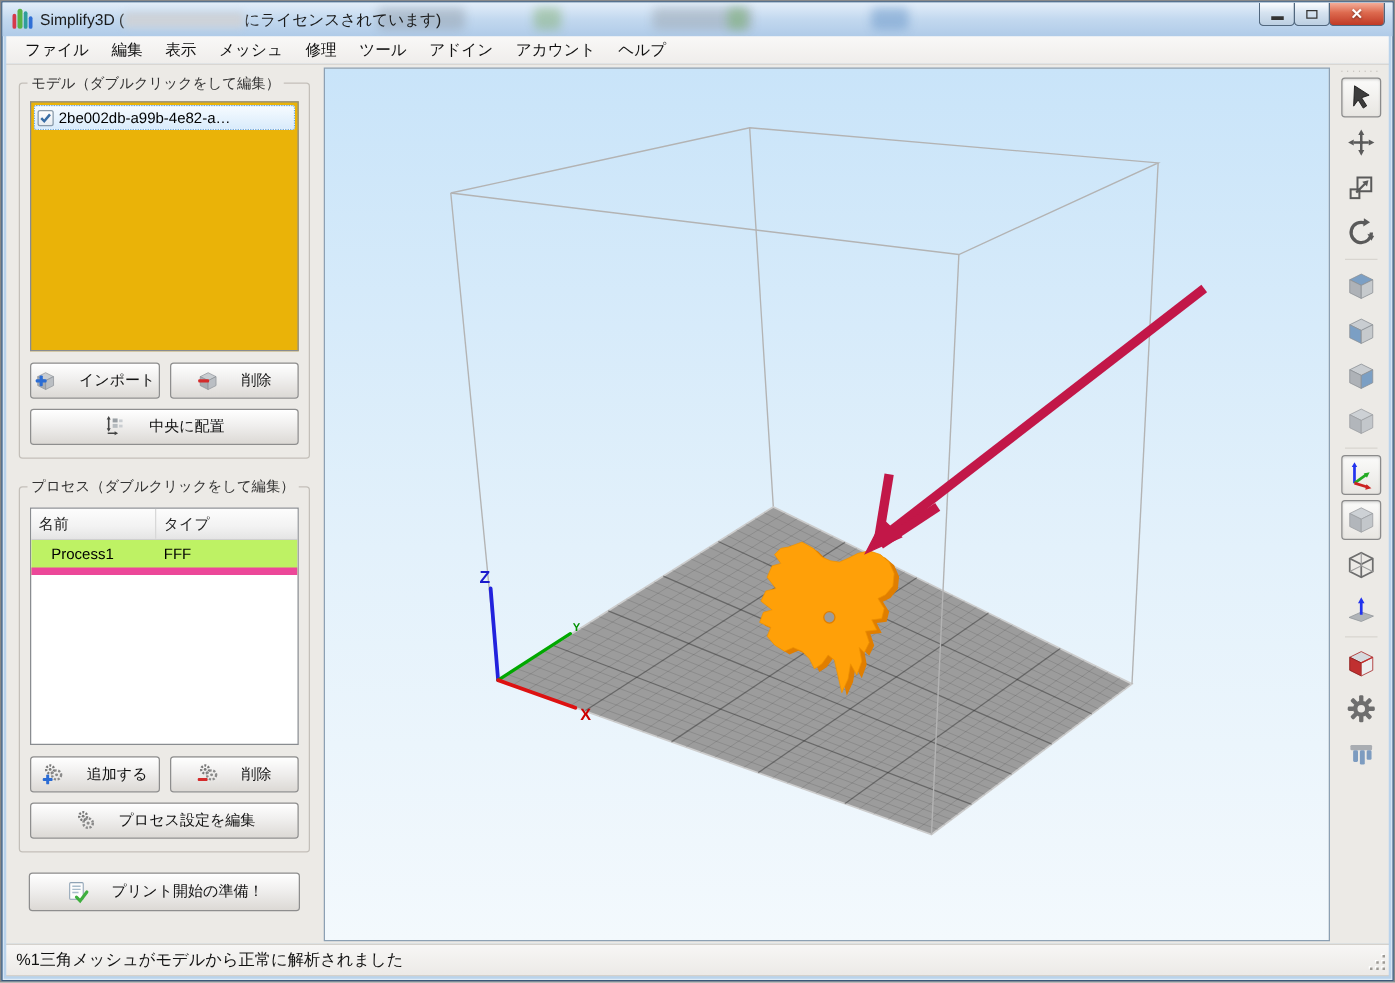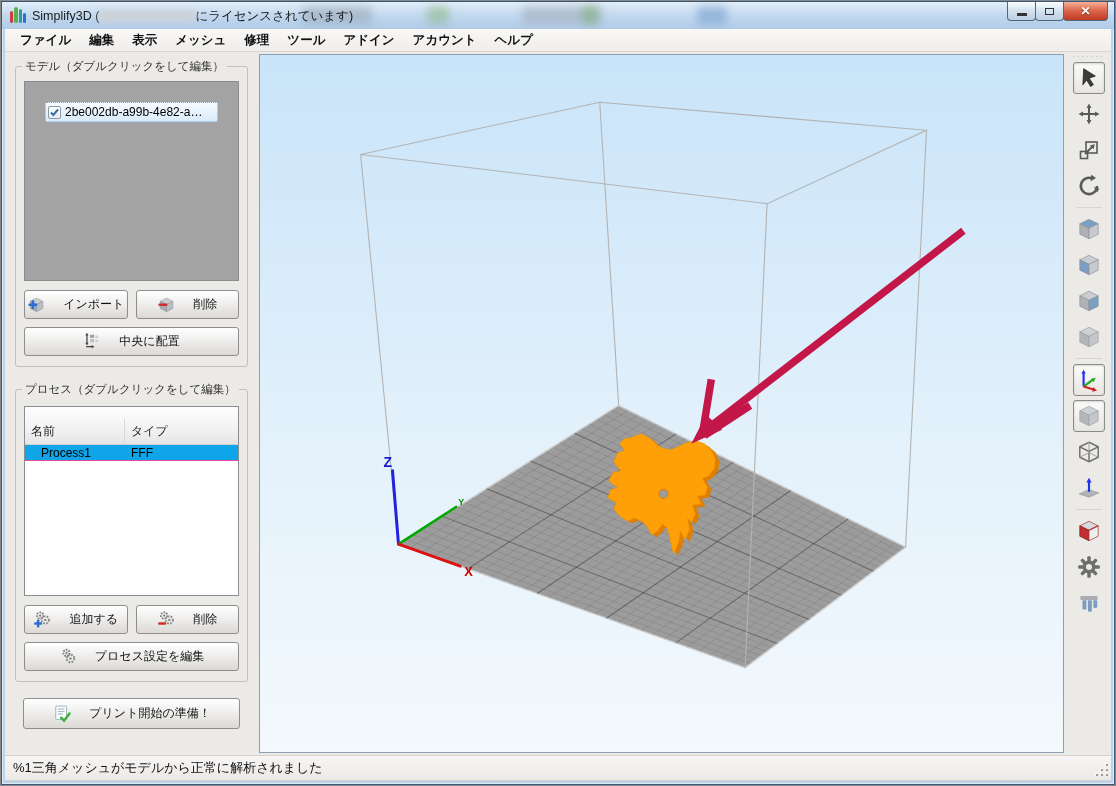--- a/index.html
+++ b/index.html
@@ -37,54 +37,54 @@
   }
   .win-btn .sq { width:9px; height:7px; border:1px solid #333; background:transparent; }
   .win-btn .mn { width:10px; height:3px; background:#333; margin-top:7px; }
 
   
   .menubar {
     position:absolute; top:27px; left:3px; right:3px; height:23px;
     background:linear-gradient(#f9f8f7,#efedeb); border-bottom:1px solid #d9d6d2;
     display:flex; align-items:center; padding-left:6px;
   }
-  .menu-item { font-size:12.5px; color:#111; padding:3px 9px;font-weight:bold; }
+  .menu-item { font-size:12.5px; color:#111; padding:3px 9px; }
 
   
   .main { position:absolute; top:50px; left:3px; right:3px; bottom:29px; background:#eceae6; display:flex; }
 
   .left-panel { width:251px; padding:8px 8px 0 10px; flex:none; }
   .group { position:relative; border:1px solid #c3bfb9; border-radius:3px; padding:14px 8px 10px 8px; }
   .group-title { position:absolute; top:-8px; left:6px; background:#eceae6; padding:0 3px; font-size:11.5px; color:#333; white-space:nowrap; }
 
-  .listbox { background:#a3a3a3; border:1px solid #898c90; height:200px; padding:20px; overflow:hidden; }
+  .listbox { background:#eab308; border:1px solid #898c90; height:200px; padding:2px; overflow:hidden; }
   .list-item {
     display:flex; align-items:center; gap:4px; height:20px; padding:0 2px; font-size:12px;
     background:linear-gradient(#f6fbff,#d9ebfb); border:1px dotted #6da5d8; border-radius:2px;
   }
   .checkbox { width:13px; height:13px; border:1px solid #8a9aa9; border-radius:2px;
     background:linear-gradient(#fefefe,#e9edf1); flex:none; display:flex; align-items:center; justify-content:center; }
   .item-label { white-space:nowrap; overflow:hidden; color:#000; }
 
   .btn {
     display:flex; align-items:center; justify-content:center; gap:17px;
     border:1px solid #8e8e8e; border-radius:3px; height:29px;
     background:linear-gradient(#ffffff,#f0efee 45%,#dcd9d5);
     font-size:12px; color:#111; box-shadow:inset 0 1px 0 #fff;
   }
   .btn-row { display:flex; gap:8px; margin-top:9px; }
   .btn-row .btn { flex:1; }
   .btn-full { width:100%; margin-top:8px; }
 
   .table { border:1px solid #898c90; background:#fff; height:190px; margin-top:2px; font-size:12px; overflow:hidden; }
-  .thead { display:flex; height:38px; border-bottom:1px solid #cfcfcf;
-    background:linear-gradient(#fdfdfd,#f2f2f2 60%,#e5e5e5);align-items:flex-end; }
+  .thead { display:flex; height:25px; border-bottom:1px solid #cfcfcf;
+    background:linear-gradient(#fdfdfd,#f2f2f2 60%,#e5e5e5); }
   .th { padding:4px 6px; color:#222; }
   .th.name { width:100px; border-right:1px solid #d8d8d8; }
-  .trow { display:flex; height:16px; background:#0ea5e9; border-bottom:1px solid #ec4899; align-items:center; }
+  .trow { display:flex; height:28px; background:#bef264; border-bottom:6px solid #ec4899; align-items:center; }
   .td { padding:0 6px; }
   .td.name { width:100px; padding-left:16px; }
 
   .prepare-wrap { margin-top:16px; padding:0 8px; }
 
   
   .viewport {
     flex:1; margin:2px 2px 2px 3px; border:1px solid #8ca0b3; position:relative; overflow:hidden;
     background:linear-gradient(#c9e4f9, #e3f1fb 55%, #f3f9fd);
   }

